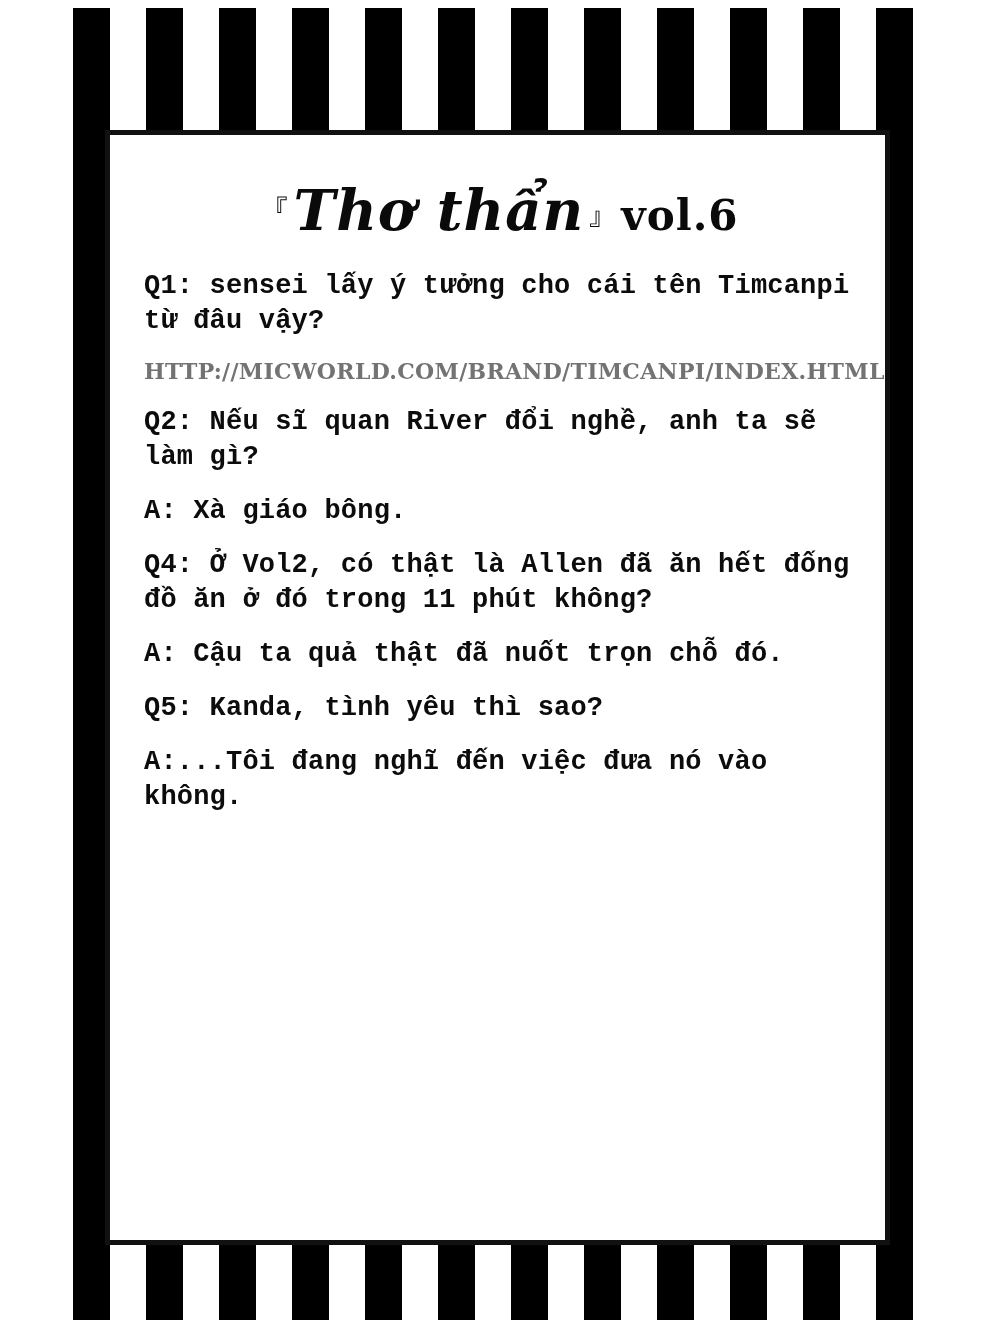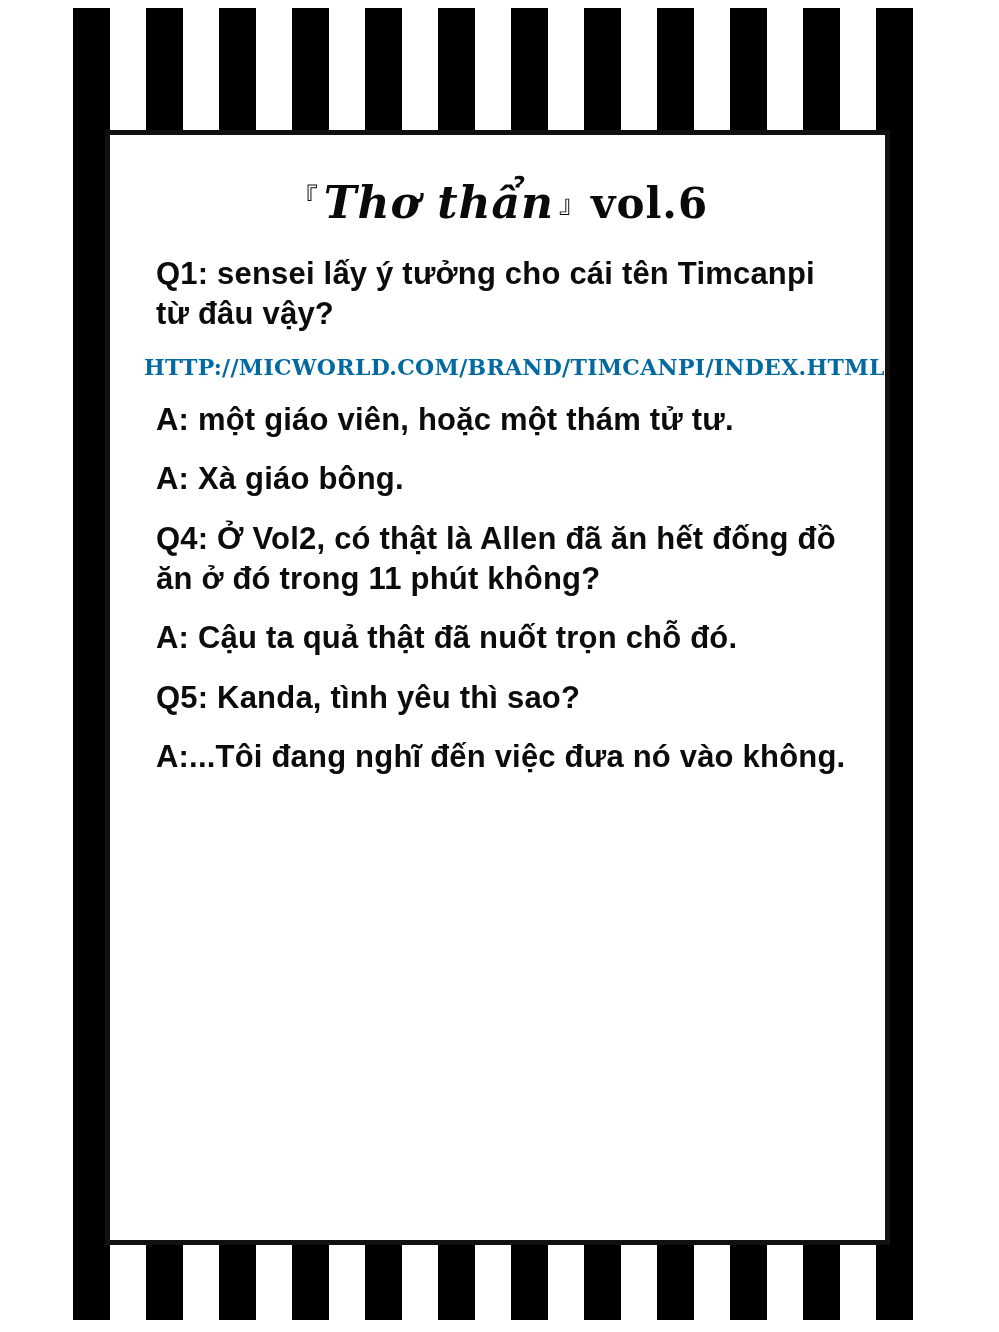--- a/index.html
+++ b/index.html
@@ -86,52 +86,51 @@
     white-space: nowrap;
   }
   .title .bracket {
     font-family: "DejaVu Sans", sans-serif;
     font-weight: 400;
     font-size: 34px;
     vertical-align: 6px;
   }
   .title .main {
     font-style: italic;
-    font-size: 44px;
+    font-size: 56px;
     padding: 0 2px;
   }
   .title .vol {
     font-style: normal;
     font-size: 42px;
     margin-top: 22px;
   }
   .qa-block {
     margin-bottom: 19px;
   }
   .qa-line {
-    font-size: 31px;
+    font-size: 27px;
     line-height: 1.30;
     color: #0c0c0c;
-    font-family: Liberation Sans, sans-serif;
+    font-family: Liberation Mono, monospace;
     font-weight: 600;
     letter-spacing: 0.2px;
-    margin-left: 12px;
   }
   .qa-line.q {
     font-weight: 700;
   }
   .qa-line.a {
     font-weight: 600;
   }
   .url-line {
     font-size: 22px;
     letter-spacing: 0.3px;
     font-weight: 600;
     font-family: "DejaVu Serif", serif;
-    color: #0369a1;
+    color: #737373;
     line-height: 1.25;
     text-align: center;
   }
 </style>
 </head>
 <body>
 
 <div class="page">
 
   <div class="stripes"></div>
@@ -147,21 +146,21 @@
     </div>
 
     <div class="qa-block">
       <div class="qa-line q">Q1: sensei lấy ý tưởng cho cái tên Timcanpi từ đâu vậy?</div>
     </div>
     <div class="qa-block">
       <div class="url-line">HTTP://MICWORLD.COM/BRAND/TIMCANPI/INDEX.HTML</div>
     </div>
 
     <div class="qa-block">
-      <div class="qa-line a">A: một giáo viên, hoặc một thám tử tư.</div>
+      <div class="qa-line q">Q2: Nếu sĩ quan River đổi nghề, anh ta sẽ làm gì?</div>
     </div>
 
     <div class="qa-block">
       <div class="qa-line a">A: Xà giáo bông.</div>
     </div>
 
     <div class="qa-block">
       <div class="qa-line q">Q4: Ở Vol2, có thật là Allen đã ăn hết đống đồ ăn ở đó trong 11 phút không?</div>
     </div>
     <div class="qa-block">

